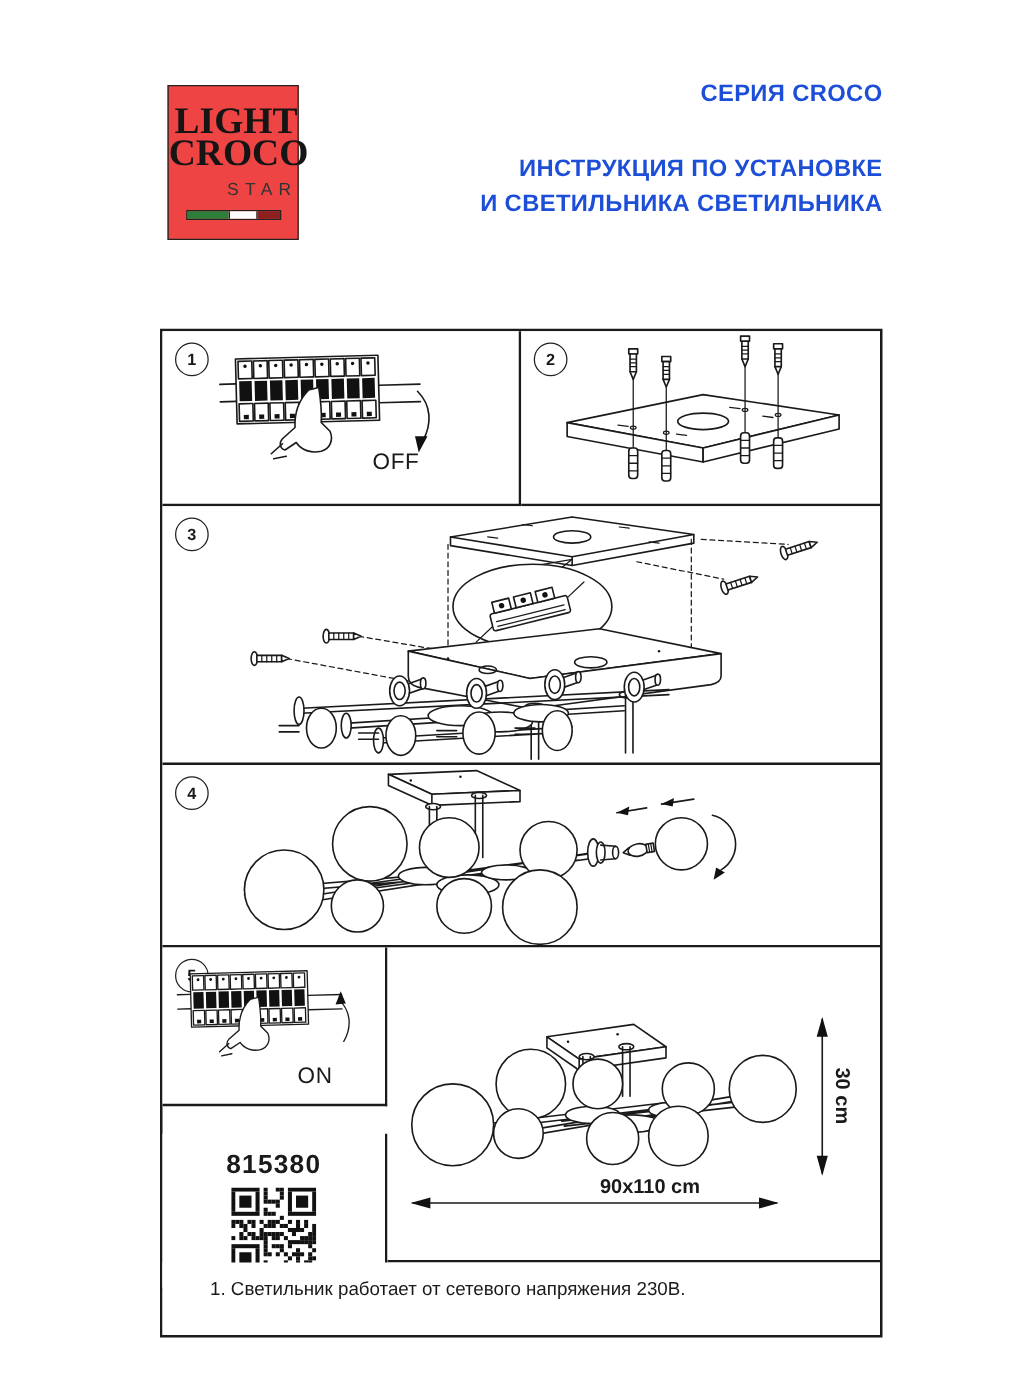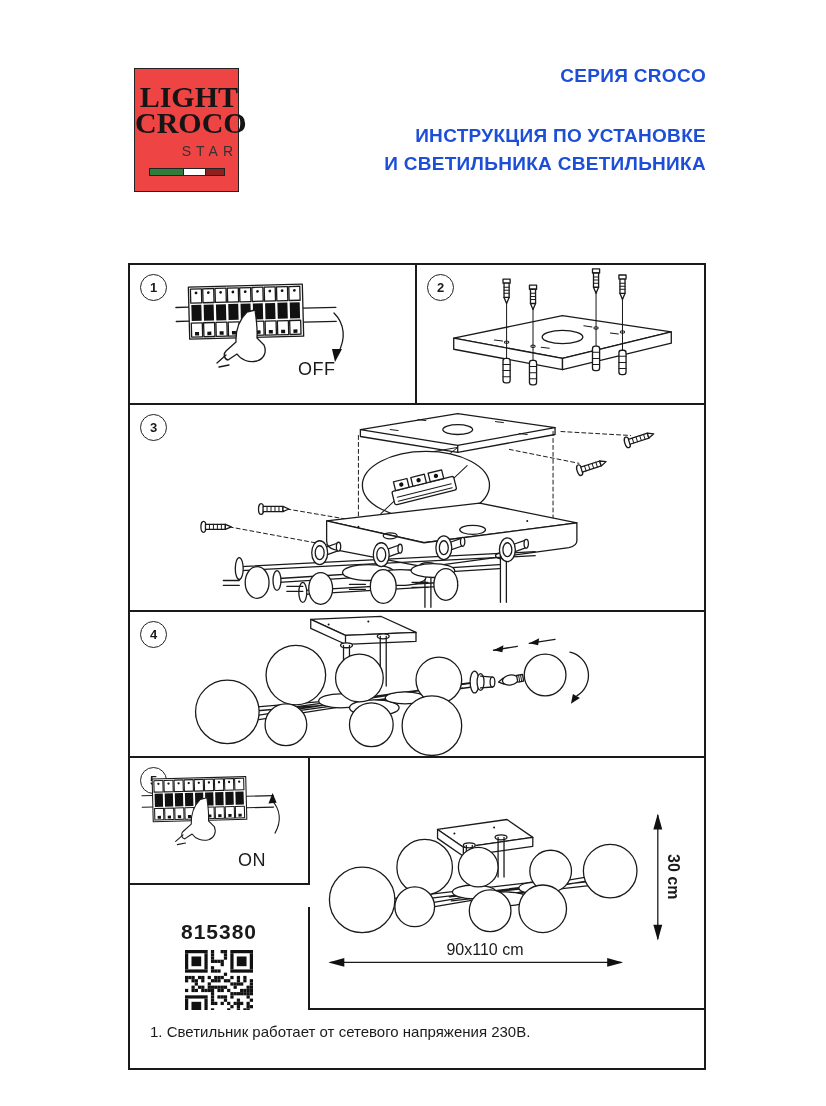--- a/index.html
+++ b/index.html
@@ -26,34 +26,34 @@
         border:2px solid #1a1a1a;box-sizing:border-box;background:#fff;}
   .cell{position:absolute;box-sizing:border-box;background:#fff;}
   .bR{border-right:2px solid #1a1a1a;} .bB{border-bottom:2px solid #1a1a1a;}
   #c1{left:0;top:0;width:287px;height:140px;}
   #c2{left:287px;top:0;width:287px;height:140px;}
   #c3{left:0;top:140px;width:574px;height:207px;}
   #c4{left:0;top:347px;width:574px;height:146px;}
   #c5{left:0;top:493px;width:180px;height:127px;}
   #cqr{left:0;top:620px;width:180px;height:125px;margin-top:22px;}
   #cbig{left:180px;top:493px;width:394px;height:252px;}
-  #cnotes{left:0;top:745px;width:574px;height:58px;padding:10px 0 0 20px;font-size:15px;line-height:23px;}
+  #cnotes{left:0;top:745px;width:574px;height:58px;padding:10px 0 0 38px;font-size:15px;line-height:23px;}
 
   .stepnum{position:absolute;left:10px;top:9px;width:25px;height:25px;border:1.4px solid #222;
            border-radius:50%;display:flex;align-items:center;justify-content:center;
            font-size:13px;font-weight:bold;background:#fff;}
 
   .onoff{position:absolute;font-weight:normal;font-size:18px;letter-spacing:.5px;}
   #lbl-off{left:168px;top:94px;}
   #lbl-on{left:108px;top:92px;}
 
   .article-num{text-align:center;margin-top:13px;font-size:21px;font-weight:bold;letter-spacing:1px;}
   .qr-wrap{display:block;margin:6px auto 0;}
 
-  .dim-w{position:absolute;left:100px;top:183px;width:150px;text-align:center;font-size:16px;font-weight:normal;}
+  .dim-w{position:absolute;left:100px;top:183px;width:150px;text-align:right;font-size:16px;font-weight:bold;}
   .dim-h{position:absolute;left:372px;top:96px;font-size:16px;font-weight:bold;white-space:nowrap;
          transform:rotate(90deg);transform-origin:left top;}
 
   
   svg.illus{position:absolute;overflow:visible;}
   .illus path,.illus line,.illus rect,.illus circle,.illus ellipse,.illus polygon,.illus polyline{
       stroke:#1a1a1a;stroke-width:1.3;fill:none;stroke-linejoin:round;stroke-linecap:round;}
   .illus .fw{fill:#ffffff;}
   .illus .fb{fill:#111111;stroke:none;}
   .illus .thin{stroke-width:1;}

